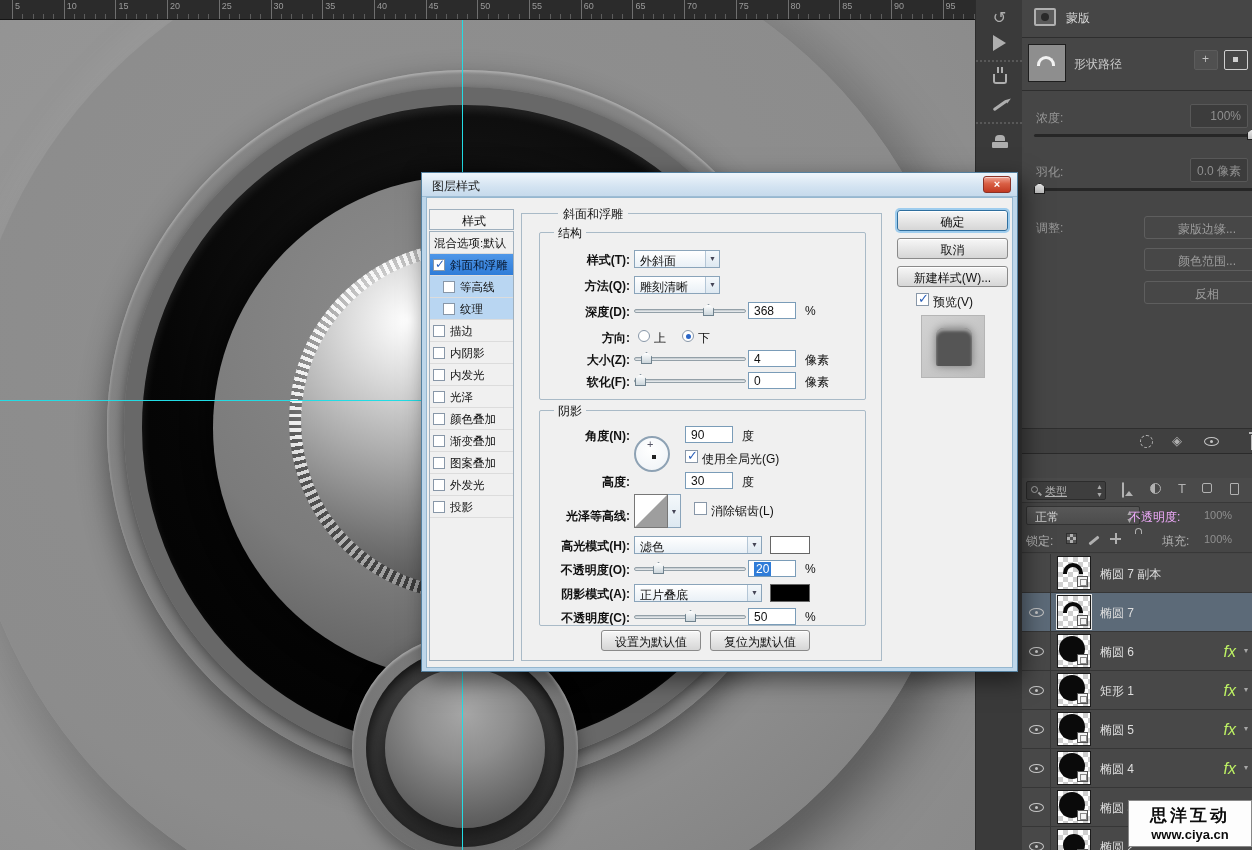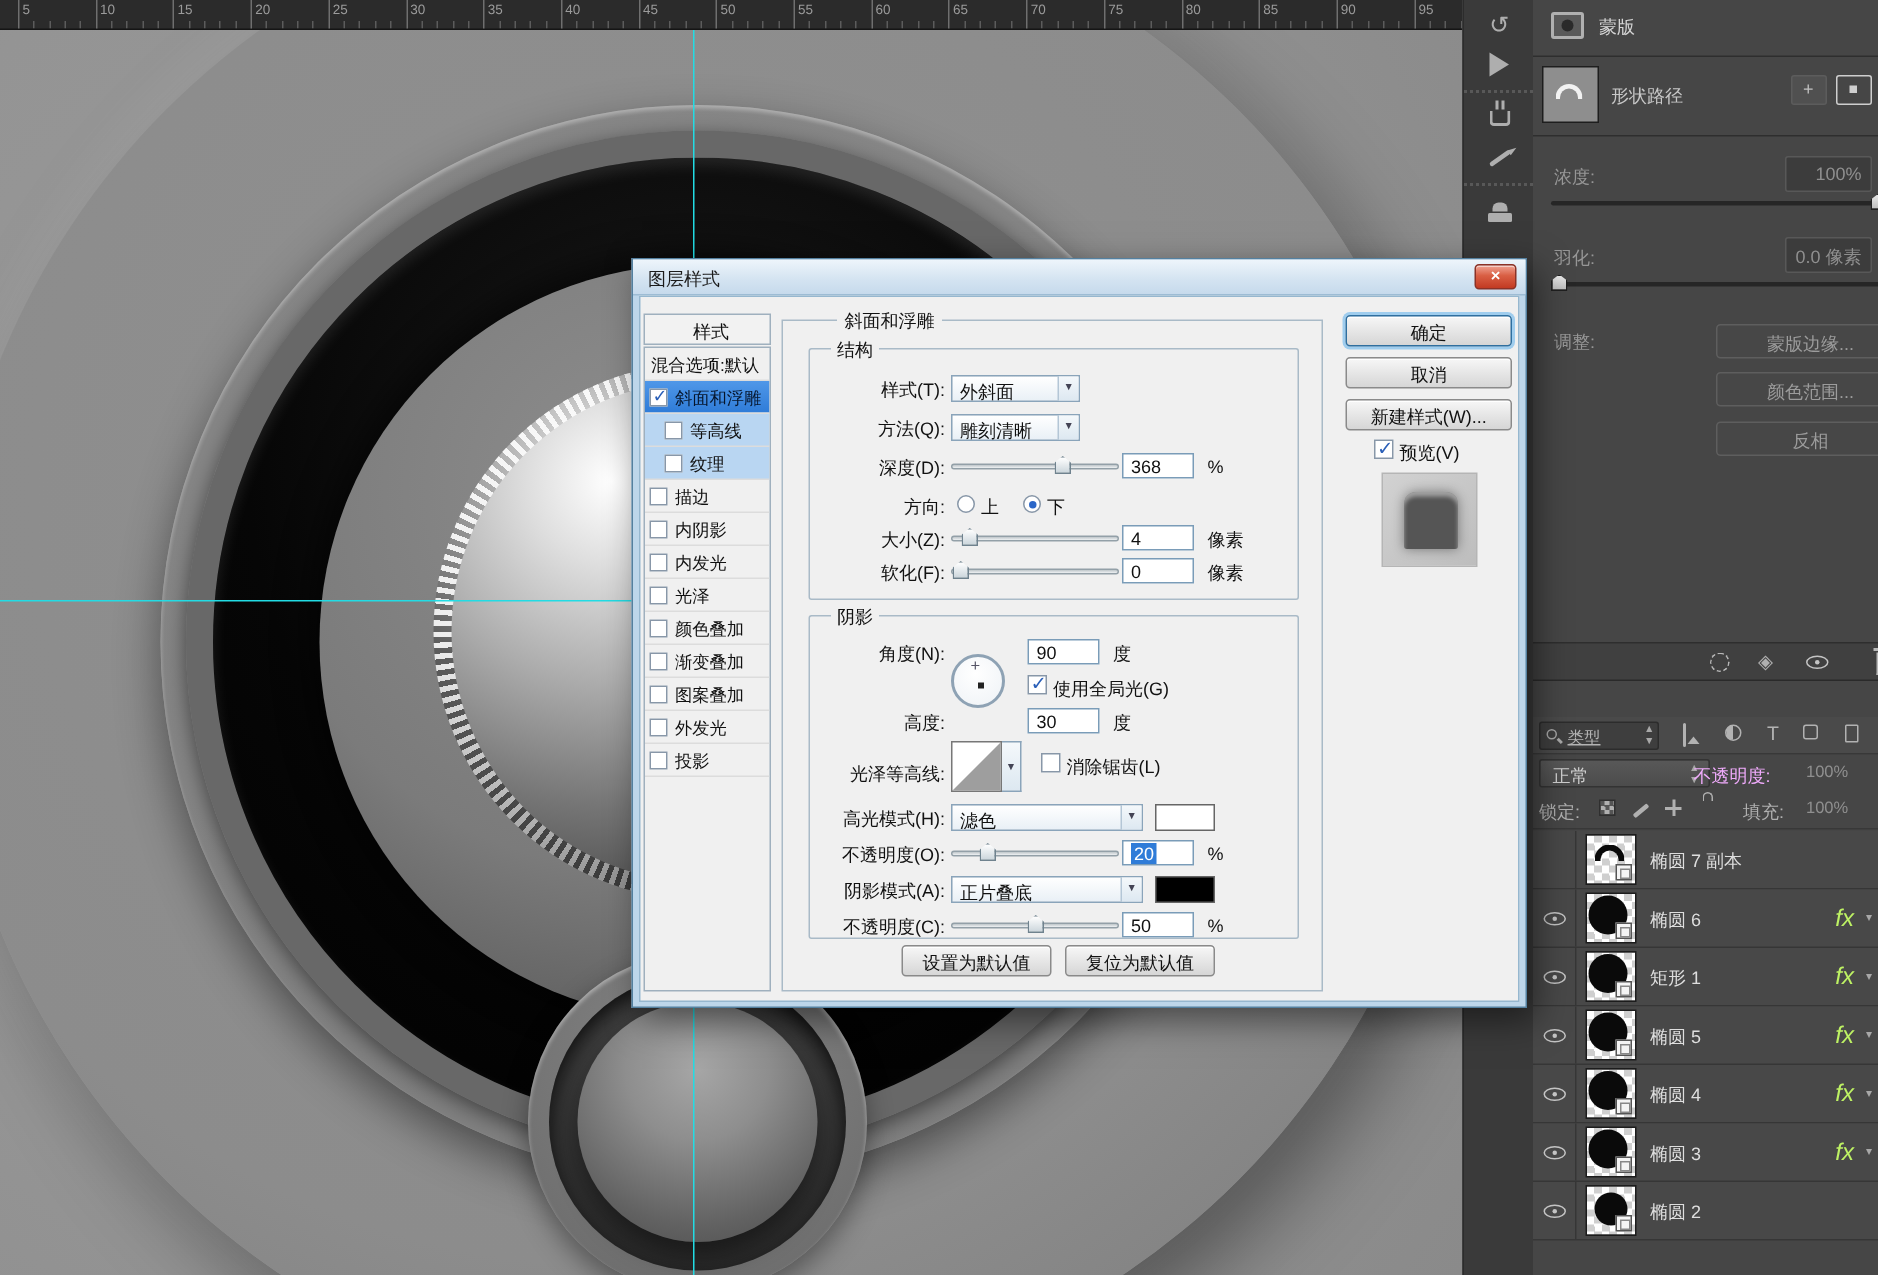--- a/index.html
+++ b/index.html
@@ -170,21 +170,21 @@
   .style-item.sub .cb { left:13px; }
   .cb.checked::after { content:"✓"; position:absolute; left:1px; top:-3px; color:#2a5fb8; font-size:12px; font-weight:bold; }
 
   .main-box { position:absolute; left:99px; top:40px; width:361px; height:448px; border:1px solid #a9bac7; }
   .sec-title { position:absolute; left:36px; top:-8px; background:#f0f0f0; padding:0 5px; font-size:12px; }
   .grp { position:absolute; border:1px solid #a9bac7; border-radius:2px; }
   .grp-legend { position:absolute; left:14px; top:-8px; background:#f0f0f0; padding:0 4px; font-size:12px; }
   .g-struct { left:17px; top:18px; width:327px; height:168px; }
   .g-shade  { left:17px; top:196px; width:327px; height:216px; }
 
-  .frow { position:absolute; height:18px; }
+  .frow { position:absolute; height:18px;font-weight:bold; }
   .flabel { position:absolute; right:0; top:2px; font-size:12px; white-space:nowrap; }
   .combo { position:absolute; height:18px; background:linear-gradient(#ffffff,#e9f0f6); border:1px solid #8aa4ba; font-size:12px; }
   .combo .ctext { position:absolute; left:5px; top:2px; white-space:nowrap; }
   .combo .carrow { position:absolute; right:0; top:0; width:14px; height:16px; border-left:1px solid #b4c6d6;
     font-size:7px; color:#445; text-align:center; line-height:16px; background:linear-gradient(#f4f8fb,#dde8f1); }
   .vbox { position:absolute; width:48px; height:17px; background:#fff; border:1px solid #7a9cb8; font-size:12px; padding:1px 0 0 5px; }
   .vunit { position:absolute; font-size:12px; top:2px; }
   .sel-val { background:#2f7cd8; color:#fff; padding:0 2px; }
 
   .track { position:absolute; width:112px; height:4px; top:7px; background:linear-gradient(#bfc6ca,#eef1f3);
@@ -458,20 +458,30 @@
 
     <div id="layer-list">
         <div class="lrow">
           <div class="eye-cell"></div>
           <div class="lthumb">
             <span class="arc2"></span>
             <span class="vm-badge"></span>
           </div>
           <span class="lname">椭圆 7 副本</span>
         </div>
+        <div class="lrow selected">
+          <div class="eye-cell">
+            <span class="eye"></span>
+          </div>
+          <div class="lthumb">
+            <span class="arc2"></span>
+            <span class="vm-badge"></span>
+          </div>
+          <span class="lname">椭圆 7</span>
+        </div>
         <div class="lrow">
           <div class="eye-cell">
             <span class="eye"></span>
           </div>
           <div class="lthumb">
             <span class="blob"></span>
             <span class="vm-badge"></span>
           </div>
           <span class="lname">椭圆 6</span>
           <span class="fx-lbl">fx</span>
@@ -675,13 +685,17 @@
     <div class="wbtn" style="left:288px;top:457px;width:100px;">复位为默认值</div>
 
     <div class="wbtn default" style="left:475px;top:37px;width:111px;">确定</div>
     <div class="wbtn" style="left:475px;top:65px;width:111px;">取消</div>
     <div class="wbtn" style="left:475px;top:93px;width:111px;">新建样式(W)...</div>
     <span class="dcheck checked" style="left:494px;top:120px;"></span>
     <span class="clabel" style="left:511px;top:121px;">预览(V)</span>
     <div class="preview-box"></div>
   </div>
 
+  <div id="watermark">
+    <div class="wm1">思洋互动</div>
+    <div class="wm2">www.ciya.cn</div>
+  </div>
 </div>
 
 </body></html>

